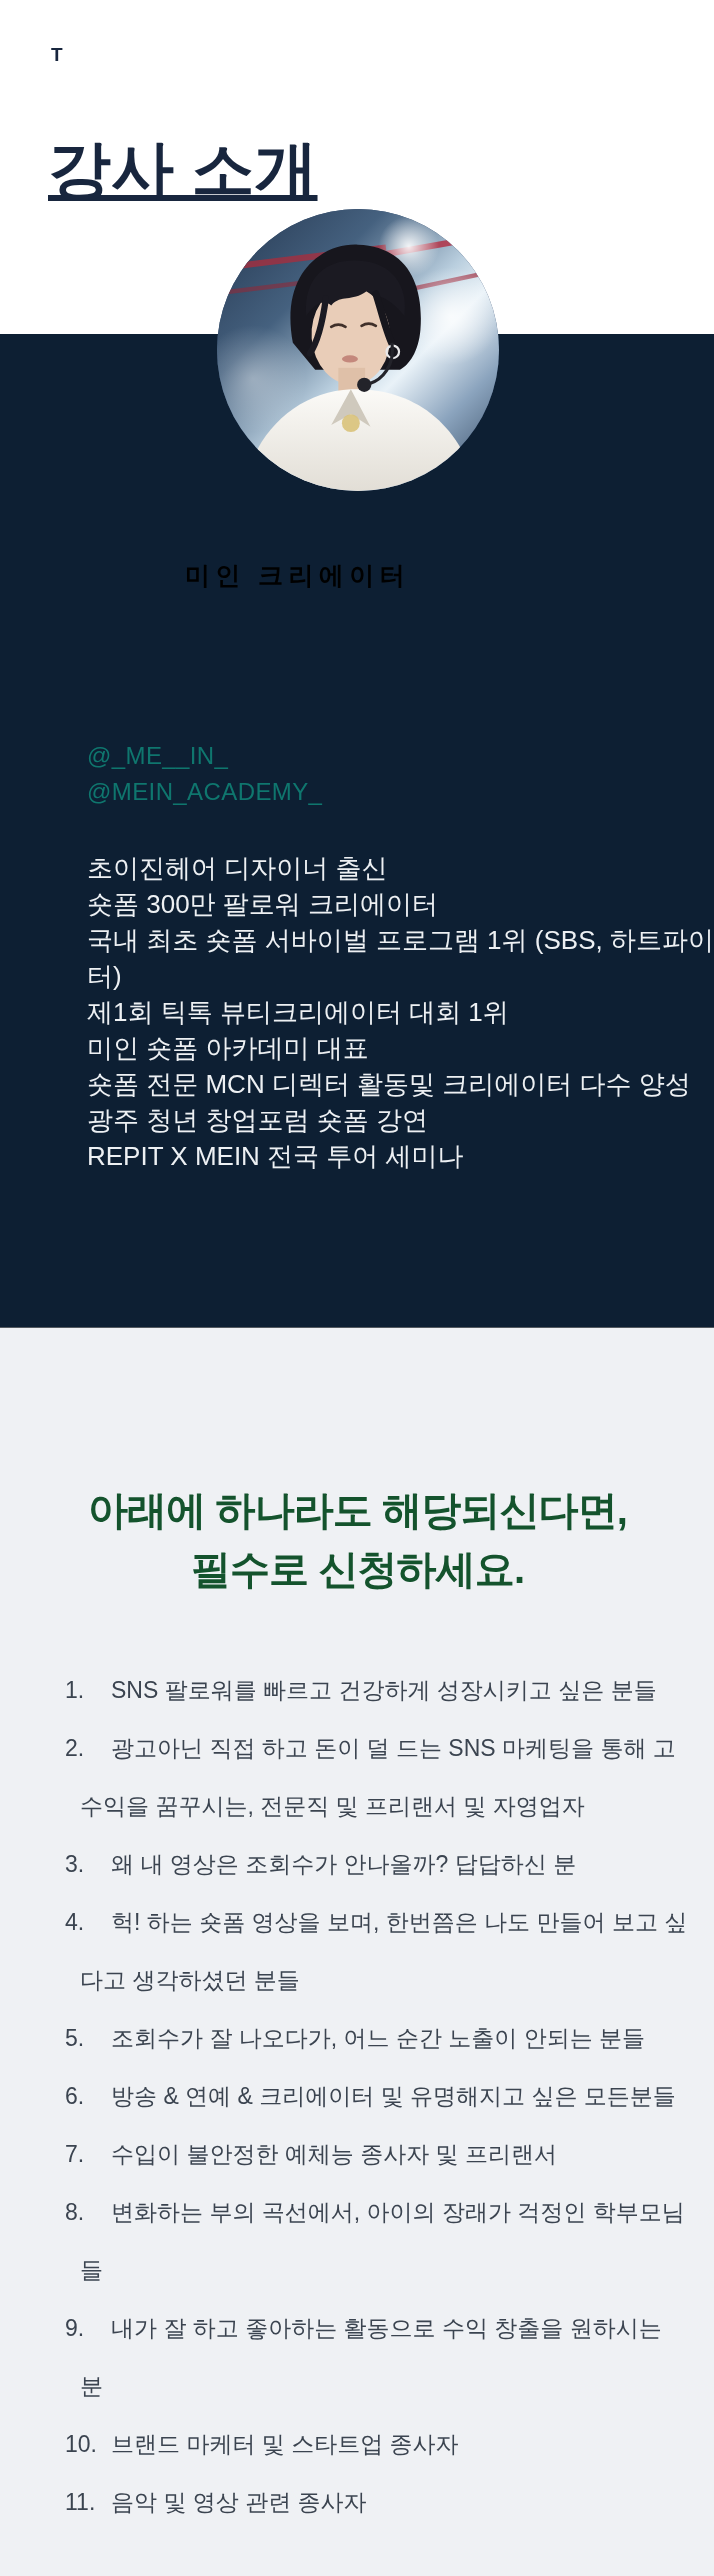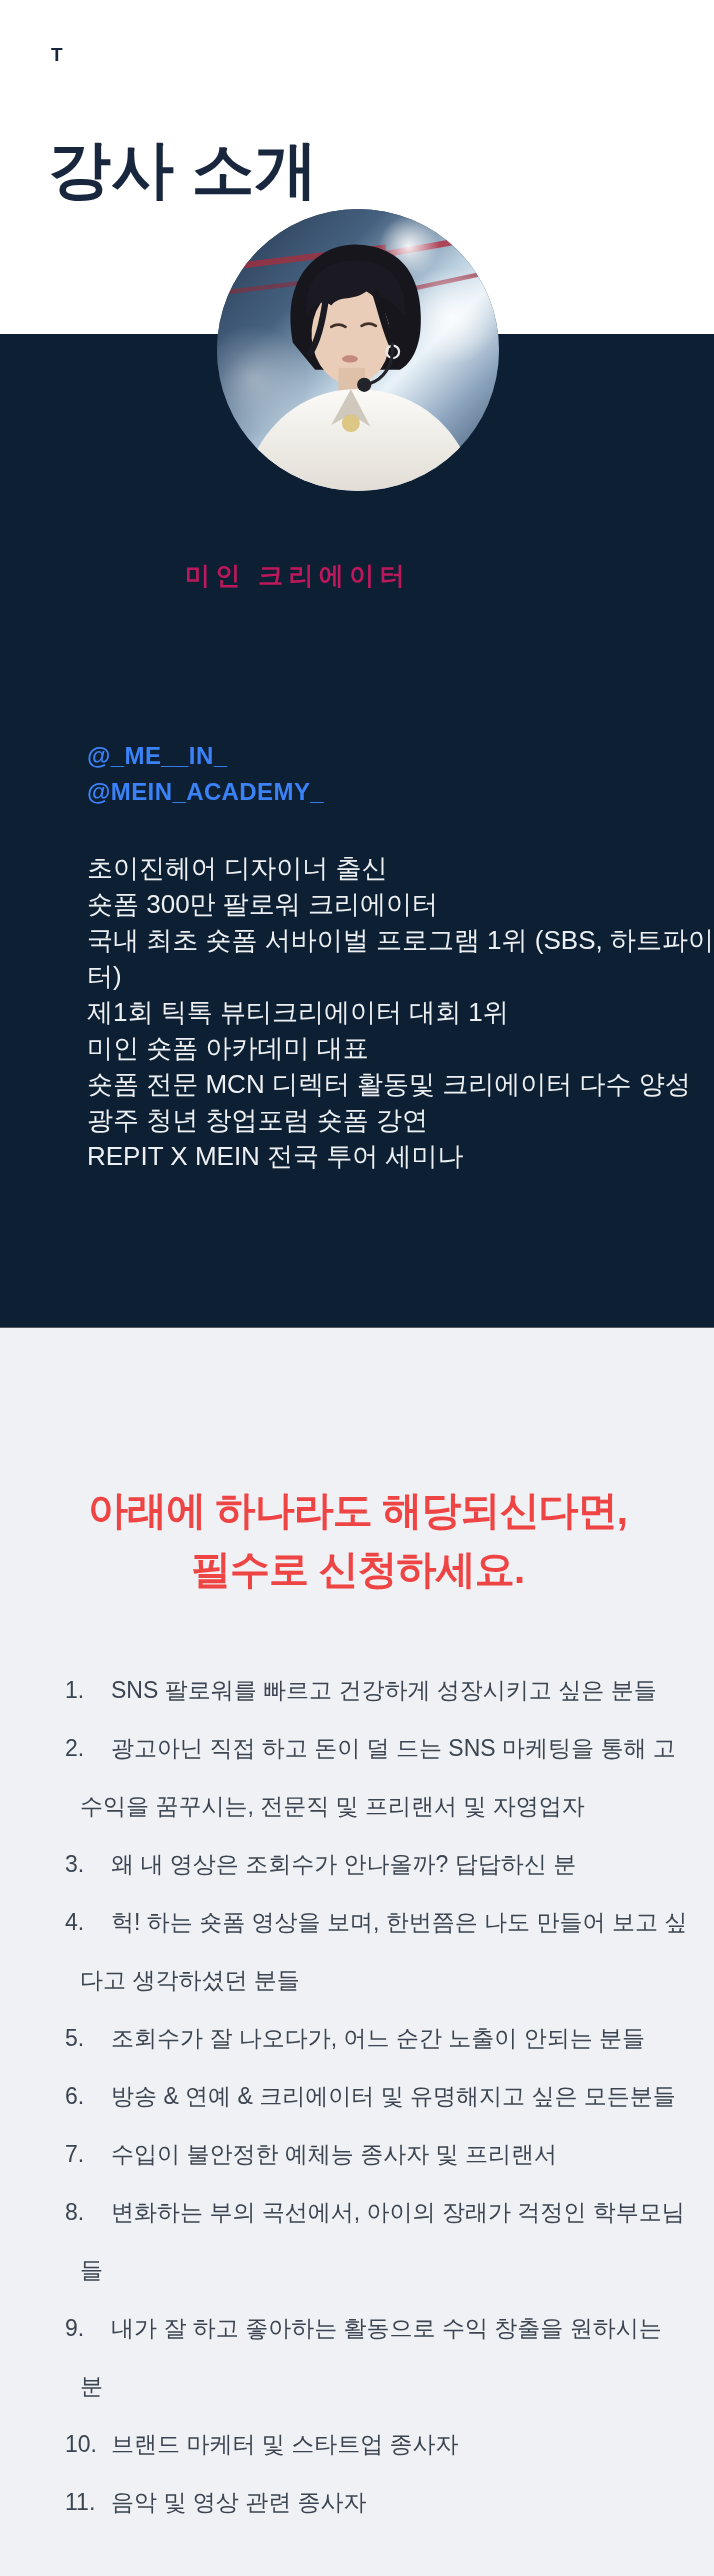--- a/index.html
+++ b/index.html
@@ -8,38 +8,38 @@
         font-family:"Liberation Sans","DejaVu Sans",sans-serif;overflow:hidden;}
 
   
   .sec-navy{position:absolute;left:0;top:334px;width:715px;height:994px;background:#0d1f33;
             border-bottom:1.8px solid rgba(92,96,102,.9);box-sizing:border-box;}
   .sec-bottom{position:absolute;left:0;top:1328px;width:715px;height:1248px;background:#eff1f4;}
 
   
   .kicker{position:absolute;left:51px;top:45px;font-size:19px;font-weight:600;color:#18263e;line-height:1;}
   .page-title{position:absolute;left:48px;top:96px;font-size:63px;font-weight:900;color:#18263e;
-              line-height:1;letter-spacing:0;white-space:nowrap;}
+              line-height:1;letter-spacing:0;white-space:nowrap;text-decoration:underline;}
 
   
   .avatar{position:absolute;left:217px;top:209px;width:282px;height:282px;border-radius:50%;
           overflow:hidden;background:#30486a;z-index:3;}
   .avatar svg{display:block;}
 
   
   .name-tag{position:absolute;left:0;top:560px;width:595px;text-align:center;font-size:25px;
-            font-weight:700;letter-spacing:5.4px;color:#be185d;line-height:30px;}
-  .handles{position:absolute;left:87px;top:738px;font-size:24px;line-height:36px;font-weight:700;
-           color:#3b82f6;letter-spacing:0.4px;}
+            font-weight:700;letter-spacing:5.4px;color:#000000;line-height:30px;}
+  .handles{position:absolute;left:87px;top:738px;font-size:24px;line-height:36px;font-weight:400;
+           color:#0f766e;letter-spacing:0.4px;}
   .creds{position:absolute;left:87px;top:850px;font-size:26px;line-height:36px;font-weight:400;
          color:#edf0f3;letter-spacing:0;}
 
   
   .cta-heading{position:absolute;left:0;top:1481px;width:715px;text-align:center;font-size:40px;
-               line-height:59px;font-weight:900;color:#ef4444;letter-spacing:-0.9px;}
+               line-height:59px;font-weight:900;color:#14532d;letter-spacing:-0.9px;}
   .list{position:absolute;left:25px;top:1661px;width:665px;font-size:23px;line-height:58px;
         color:#3b4450;font-weight:400;}
   .item{padding-left:15px;margin-left:40px;}
   .item .num{display:inline-block;width:46px;margin-left:-15px;}
 </style>
 </head>
 <body>
 
 <div class="page">
 

